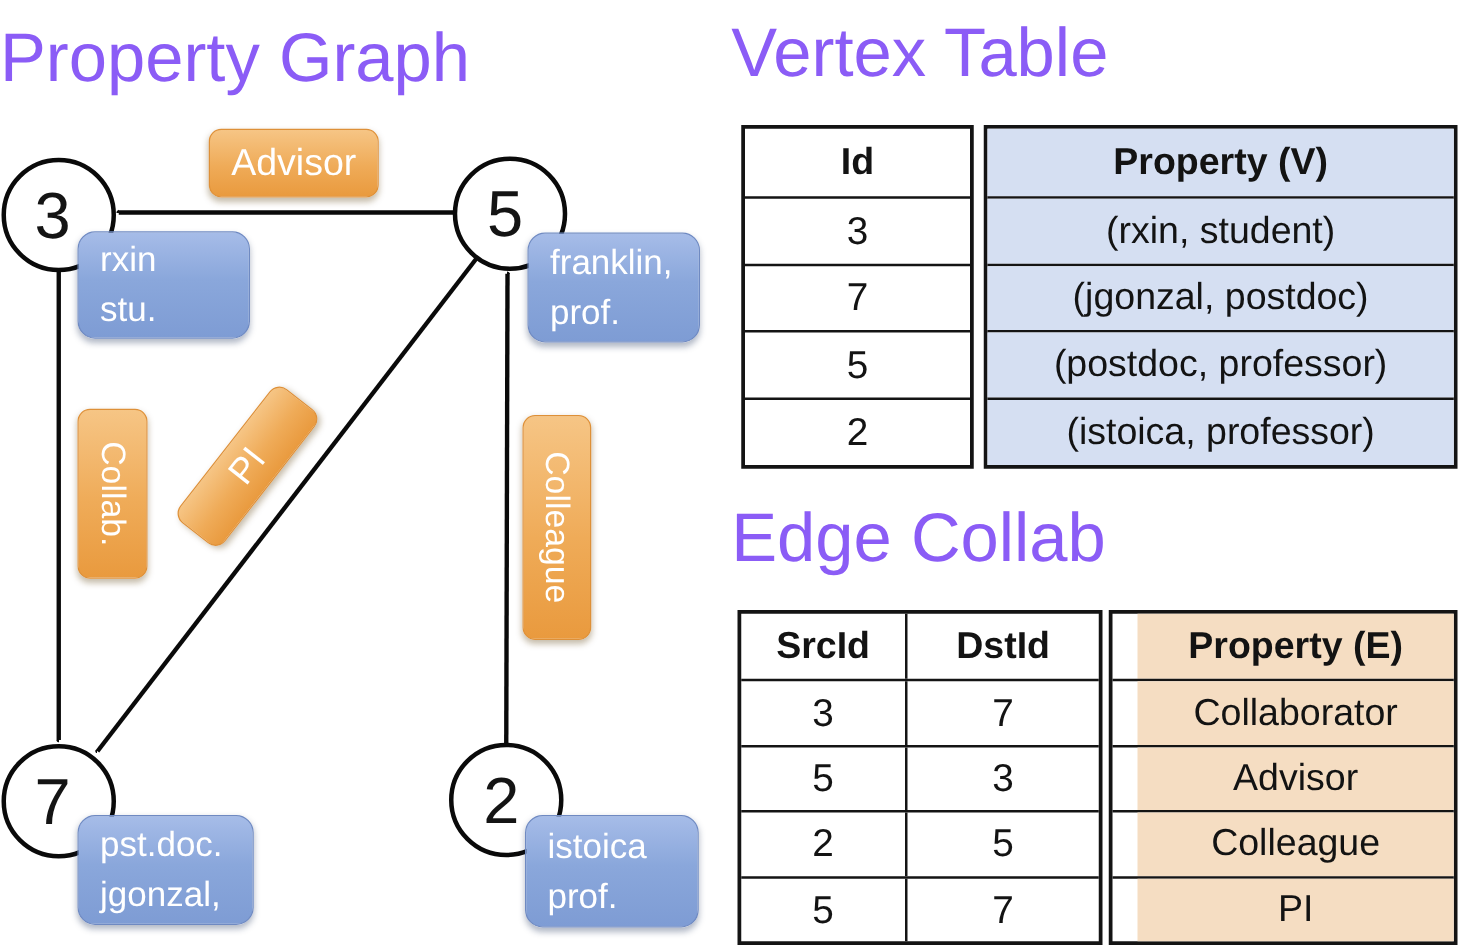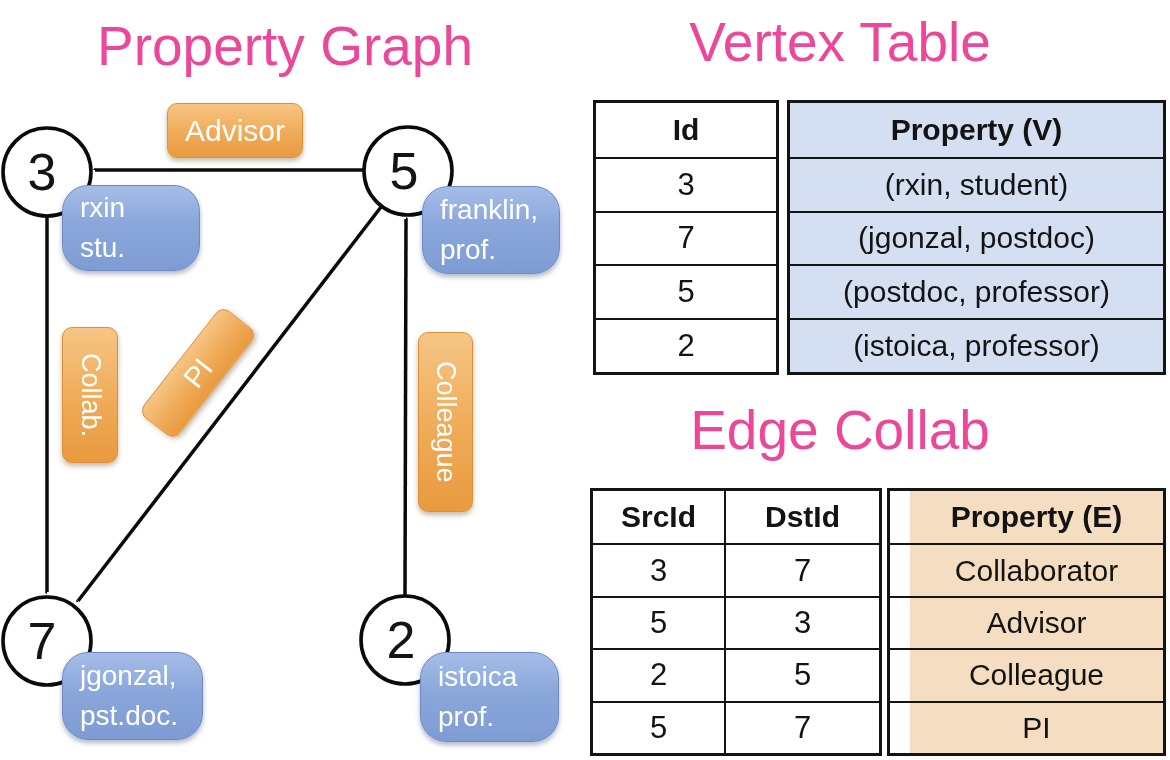--- a/index.html
+++ b/index.html
@@ -4,41 +4,41 @@
 <style>
   * { margin:0; padding:0; box-sizing:border-box; }
   html,body { background:#ffffff; }
   body {
     width:1170px; height:760px; position:relative; overflow:hidden;
     font-family:"Liberation Sans", sans-serif; color:#111;
   }
   .stage { position:absolute; left:0; top:0; width:1170px; height:760px; background:#fff; }
 
   .big-title {
-    position:absolute; text-align:center; font-size:55px; font-weight:400;
-    color:#ec4899; letter-spacing:0px; white-space:nowrap;
+    position:absolute; font-size:55px; font-weight:400;
+    color:#8b5cf6; letter-spacing:0px; white-space:nowrap;
   }
   #pg-title   { left:0px;   top:14px;  width:570px; }
   #vt-title   { left:585px; top:10px;  width:510px; }
   #et-title   { left:585px; top:398px; width:510px; }
 
   
   #graph-svg { position:absolute; left:0; top:0; }
 
   
   .obox {
     position:absolute; border-radius:10px; color:#fff;
     background:linear-gradient(180deg,#f6c585 0%, #efab58 55%, #e99a3e 100%);
     border:1px solid #de9038; box-shadow:0 3px 5px rgba(90,60,10,0.35);
     display:flex; align-items:center; justify-content:center;
     font-size:29px;
   }
   .obox.vert { writing-mode:vertical-rl; font-size:27px; }
   .bbox {
-    position:absolute; border-radius:26px; color:#fff;
+    position:absolute; border-radius:14px; color:#fff;
     background:linear-gradient(180deg,#a6bce8 0%, #8aa7db 45%, #7e9cd4 100%);
     border:1px solid #6f8ac2; box-shadow:0 3px 5px rgba(30,50,90,0.35);
     display:flex; flex-direction:column; justify-content:center;
     padding-left:17px; font-size:28px; line-height:1.42;
   }
   #box-advisor   { left:167px; top:103px; width:136px; height:55px; font-size:30px; }
   #box-collab    { left:62px;  top:327px; width:56px;  height:136px; }
   #box-colleague { left:418px; top:332px; width:55px;  height:180px; }
   #box-pi        { left:130px; top:350px; width:136px; height:46px; transform:rotate(-52deg); }
   #box-rxin      { left:62px;  top:185px; width:138px; height:86px; }
@@ -116,22 +116,22 @@
 
   <div id="box-rxin" class="bbox">
     <span>rxin</span>
     <span>stu.</span>
   </div>
   <div id="box-franklin" class="bbox">
     <span>franklin,</span>
     <span>prof.</span>
   </div>
   <div id="box-jgonzal" class="bbox">
+    <span>pst.doc.</span>
     <span>jgonzal,</span>
-    <span>pst.doc.</span>
   </div>
   <div id="box-istoica" class="bbox">
     <span>istoica</span>
     <span>prof.</span>
   </div>
 
   <div id="vt-id" class="tcol">
     <div class="trow">
         <div class="cell hdr">Id</div>
       </div>

